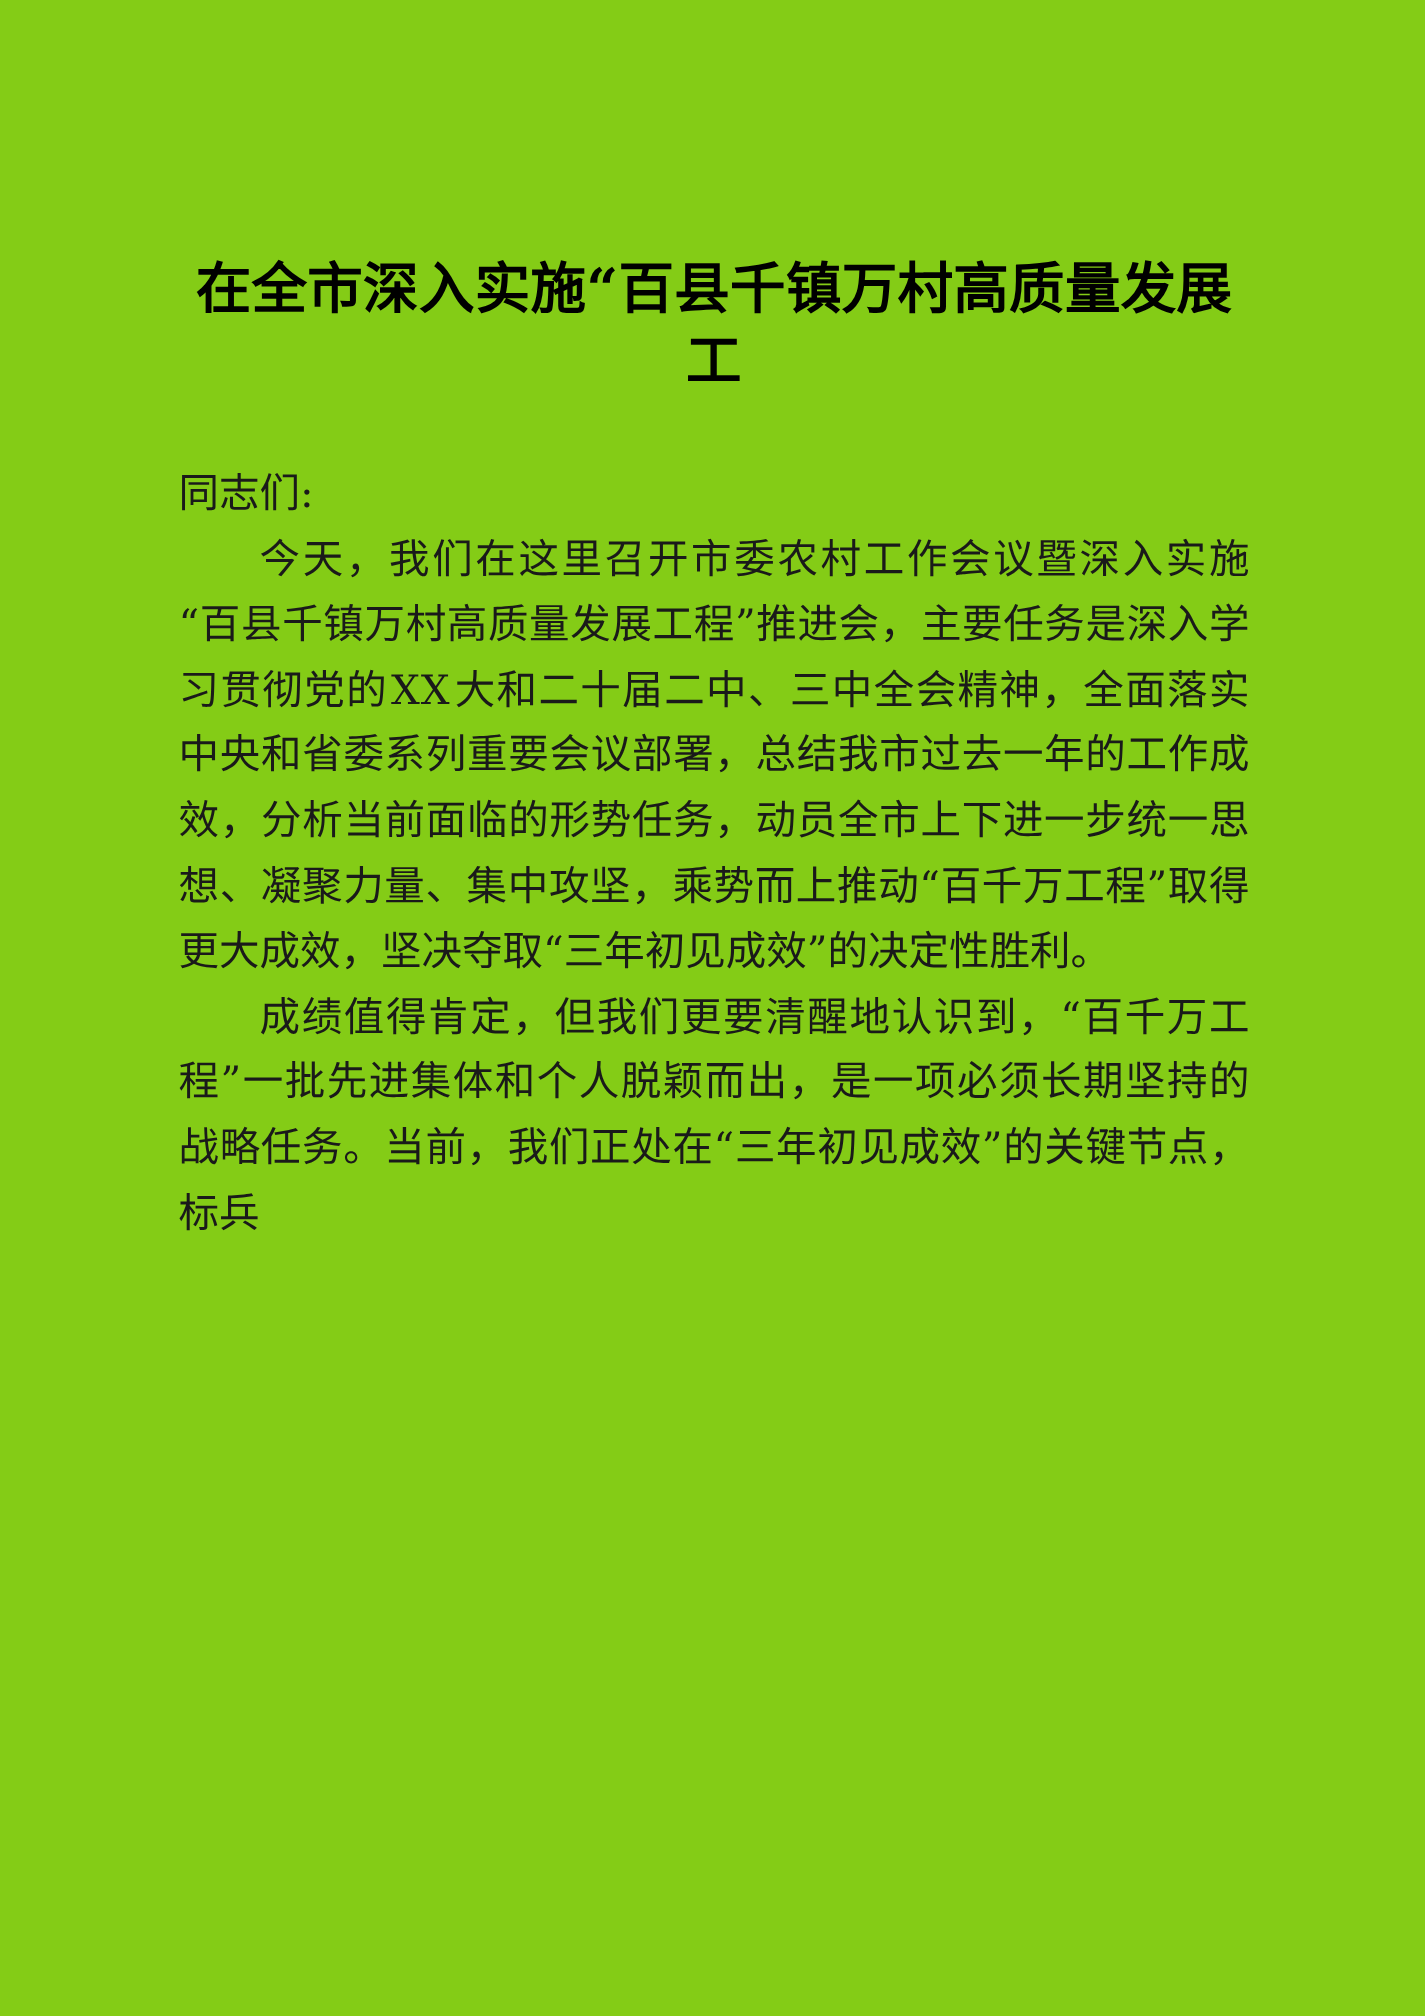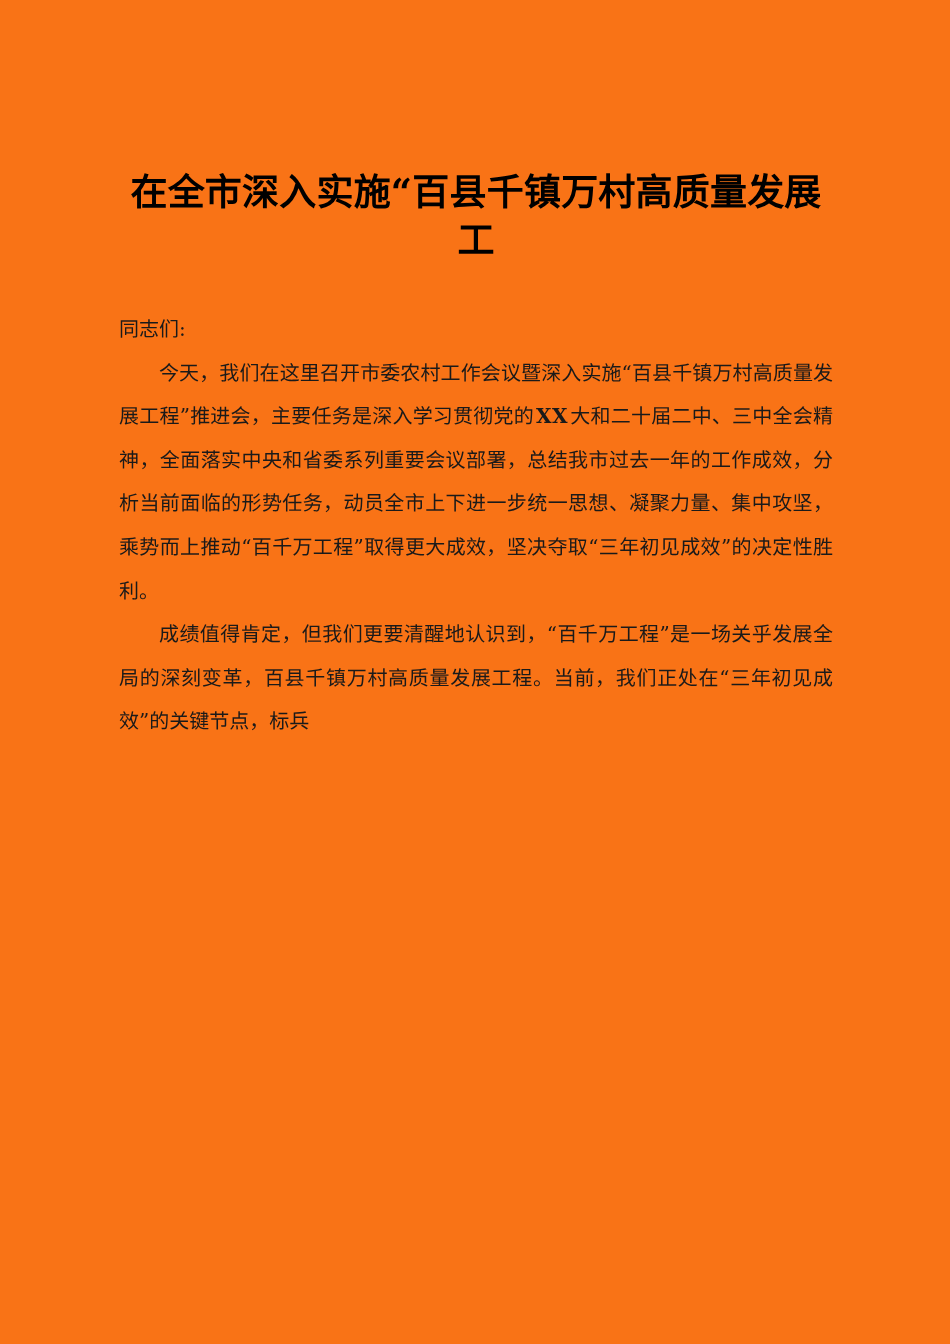--- a/index.html
+++ b/index.html
@@ -6,21 +6,21 @@
   html, body {
     margin: 0;
     padding: 0;
     background: #ffffff;
   }
 
   .page {
     position: relative;
     width: 950px;
     height: 1344px;
-    background: #f97316;
+    background: #84cc16;
     margin: 0 auto;
     overflow: hidden;
     box-sizing: border-box;
   }
 
   .content {
     position: absolute;
     left: 119px;
     top: 0;
     width: 714px;
@@ -40,21 +40,21 @@
     letter-spacing: 0.2px;
     text-rendering: geometricPrecision;
   }
 
   
   .body-text {
     margin: 0;
     padding: 0;
     padding-top: 44px;
     font-family: "DejaVu Serif", "Liberation Serif", serif;
-    font-size: 20px;
+    font-size: 27px;
     line-height: 43.6px;
     color: #1a1a1a;
     text-align: justify;
     text-justify: inter-ideograph;
   }
 
   .body-text p {
     margin: 0;
     padding: 0;
     text-align: justify;
@@ -66,21 +66,21 @@
     text-indent: 0;
   }
 
   .para {
     text-indent: 2em;
   }
 
   
   .latin {
     font-family: "DejaVu Serif", "Liberation Serif", serif;
-    font-weight: 700;
+    font-weight: 400;
     letter-spacing: 0.5px;
     padding: 0 2px;
   }
 </style>
 </head>
 <body>
 
 <div class="page">
   <div class="content">
 
@@ -88,17 +88,17 @@
       <span>在全市深入实施“百县千镇万村高质量发展工</span><br>
     </h1>
 
     <div class="body-text">
 
       <p class="salutation">同志们:</p>
 
       <p class="para"><span>今天，我们在这里召开市委农村工作会议暨深入实施“百县千镇万村高质量发展工程”推进会，主要任务是深入学习贯彻党的</span><span class="latin">XX</span><span>大和二十届二中、三中全会精神，全面落实中央和省委系列重要会议部署，总结我市过去一年的工作成效，分析当前面临的形势任务，动员全市上下进一步统一思想、凝聚力量、集中攻坚，乘势而上推动“百千万工程”取得更大成效，坚决夺取“三年初见成效”的决定性胜利。</span></p>
 
 
-      <p class="para">成绩值得肯定，但我们更要清醒地认识到，“百千万工程”是一场关乎发展全局的深刻变革，百县千镇万村高质量发展工程。当前，我们正处在“三年初见成效”的关键节点，标兵</p>
+      <p class="para">成绩值得肯定，但我们更要清醒地认识到，“百千万工程”一批先进集体和个人脱颖而出，是一项必须长期坚持的战略任务。当前，我们正处在“三年初见成效”的关键节点，标兵</p>
 
     </div>
   </div>
 </div>
 
 </body></html>

